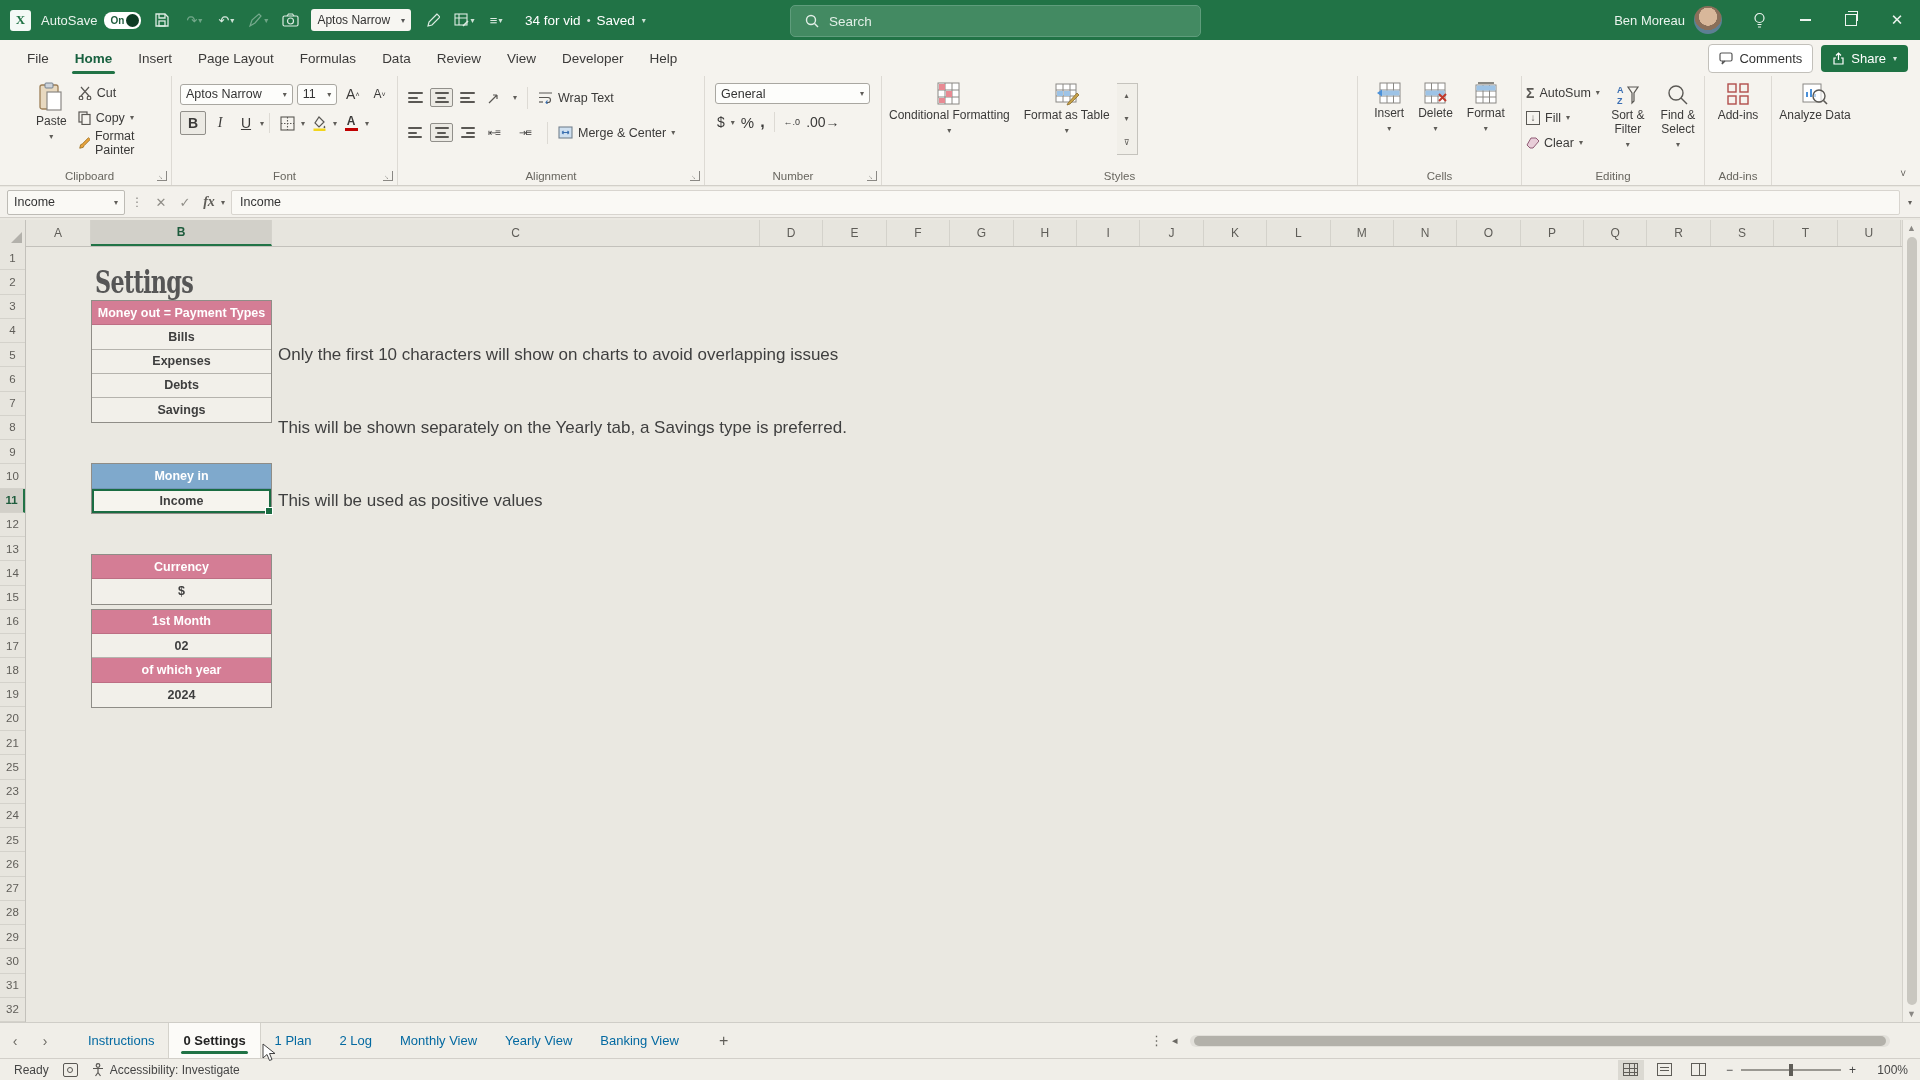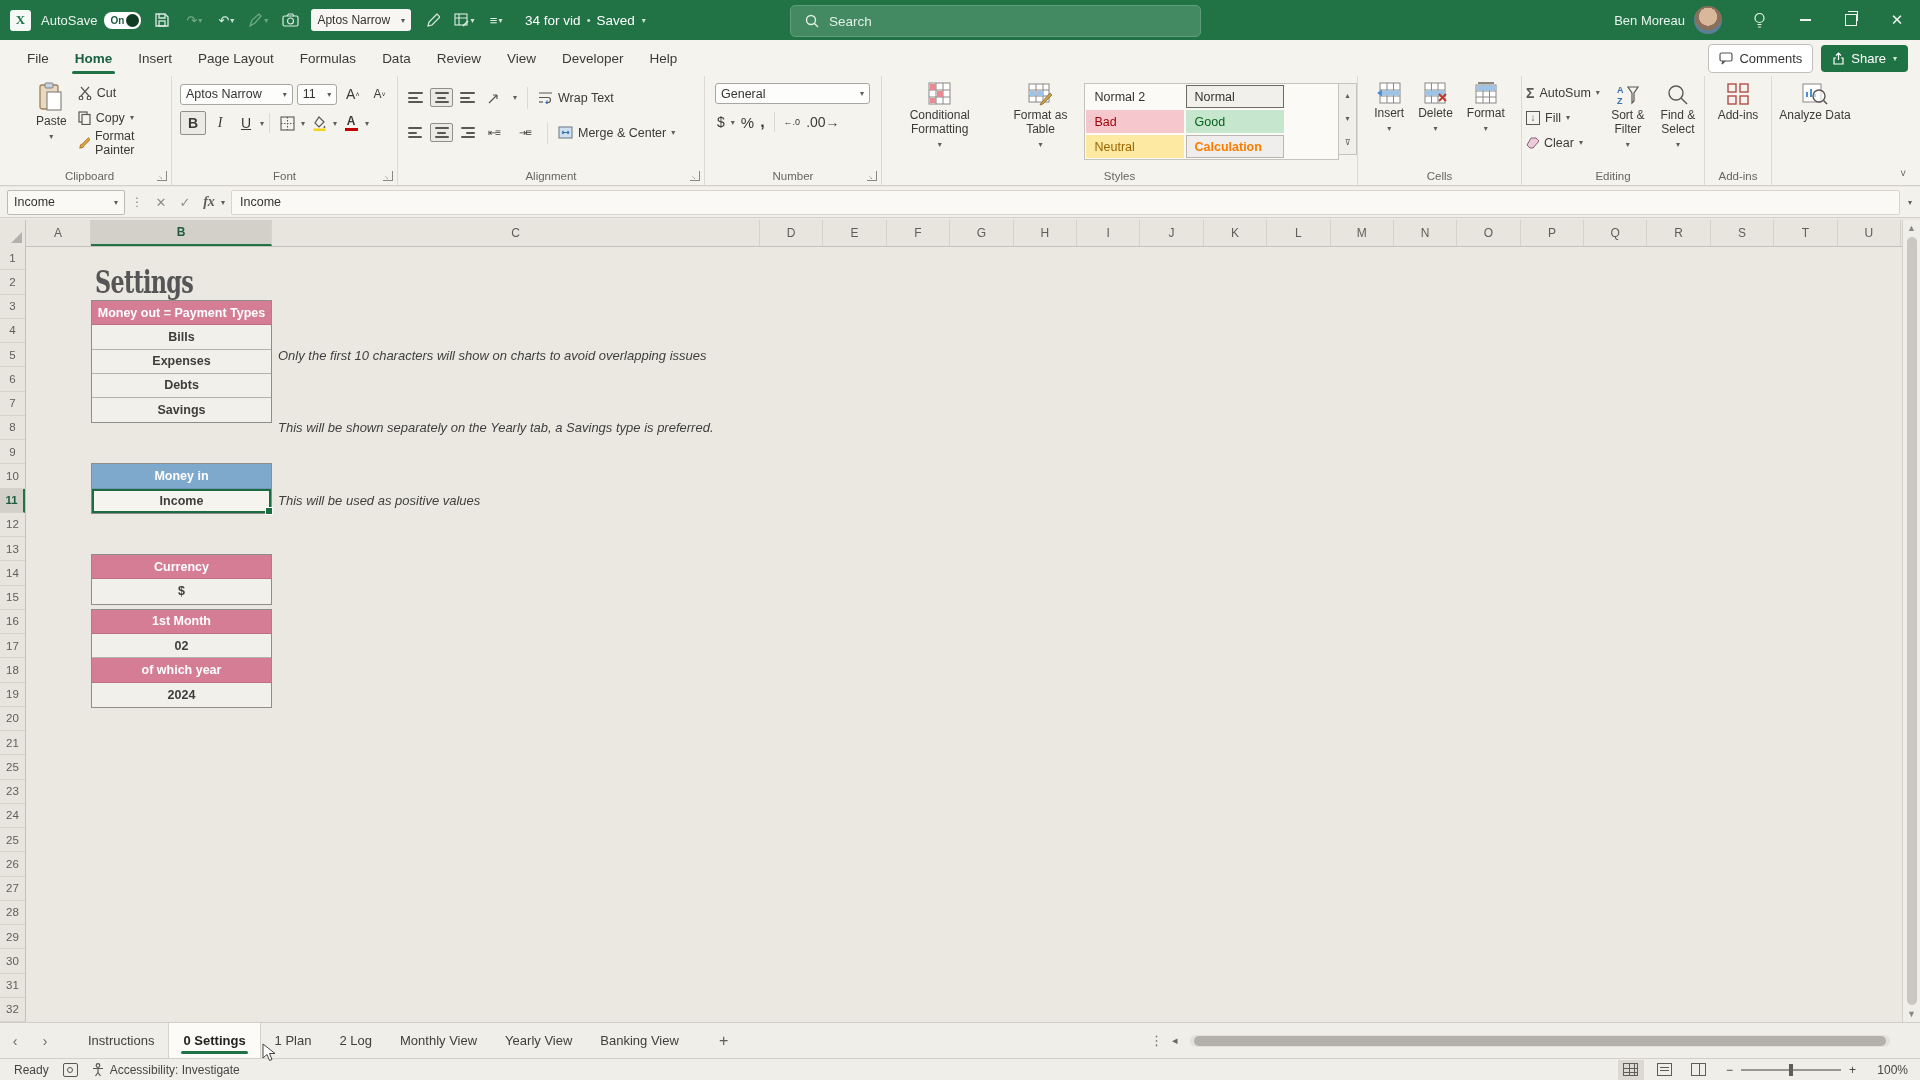--- a/index.html
+++ b/index.html
@@ -108,30 +108,30 @@
   .sheet-title{position:absolute;left:69px;top:18px;font-family:"DejaVu Serif",serif;font-weight:bold;
     font-size:31px;color:#565656;transform:scaleX(.72);transform-origin:left;letter-spacing:-1px}
   .xtable{position:absolute;left:65px;width:181px;border:1px solid #8f8d87;box-sizing:border-box;background:#f2f0ea}
   .xrow{height:24.25px;box-sizing:border-box;display:flex;align-items:center;justify-content:center;
     font-size:12.5px;font-weight:bold;color:#3e3e3e;border-bottom:1px solid #b5b3ad;background:#f2f0ea;position:relative}
   .xrow:last-child{border-bottom:none}
   .xrow.pink{background:#d47d95;color:#fff;border-bottom:1px solid #bd6e84}
   .xrow.blue{background:#7fa9cc;color:#fff;border-bottom:1px solid #7095b5}
   .xrow.selcell{box-shadow:inset 0 0 0 2px #1a6c42;background:#f6f4ee}
   .xrow.selcell:after{content:"";position:absolute;right:-2px;bottom:-2px;width:6px;height:6px;background:#1a6c42;border:1px solid #fff}
-  .note{position:absolute;left:252px;font-style:italic;font-size:13px;color:#3f3f3f;height:24.25px;display:flex;align-items:center;white-space:nowrap}
+  .note{position:absolute;left:252px;font-size:17px;color:#3f3f3f;height:24.25px;display:flex;align-items:center;white-space:nowrap}
   .vscroll{position:absolute;right:0;top:0;width:18px;bottom:0;background:#f0eee8;border-left:1px solid #d4d2cb;box-sizing:border-box;
     display:flex;flex-direction:column;align-items:center;justify-content:space-between;padding:3px 0;color:#8a8884;font-size:9px}
   .vthumb{width:10px;flex:1;margin:4px 0;background:#c9c7c0;border-radius:5px}
   
   .tabbar{position:absolute;top:1022px;left:0;width:1920px;height:36px;background:#f0eee8;border-top:1px solid #cfcdc7;
     display:flex;align-items:center;box-sizing:border-box;font-size:13px;color:#444}
   .nav-arrow{width:30px;text-align:center;color:#6a6862;font-size:14px}
   .stabs{display:flex;align-items:stretch;height:100%;margin-left:14px}
-  .stab{display:flex;align-items:center;padding:0 14px;position:relative;color:#404040}
+  .stab{display:flex;align-items:center;padding:0 14px;position:relative;color:#0369a1}
   .stab.active{background:#fcfbf8;font-weight:bold;color:#222;border-left:1px solid #d4d2cb;border-right:1px solid #d4d2cb}
   .stab.active:after{content:"";position:absolute;left:12px;right:12px;bottom:4px;height:3px;background:#217346;border-radius:2px}
   .addsheet{margin-left:26px;color:#5f5d58;font-size:16px}
   .tb-dots{position:absolute;left:1150px;color:#6a6862;font-size:13px}
   .hscroll-left{position:absolute;left:1172px;color:#6a6862;font-size:11px}
   .hscroll{position:absolute;left:1190px;top:12px;width:700px;height:12px;background:#e2e0da;border-radius:6px}
   .hthumb{position:absolute;left:4px;top:1px;height:10px;width:692px;background:#b3b1aa;border-radius:5px}
   .cursor{position:absolute;z-index:50}
   
   .statusbar{position:absolute;top:1058px;left:0;width:1920px;height:22px;background:#f0eee8;border-top:1px solid #d2cfc9;
@@ -461,28 +461,20 @@
         <svg width="24" height="24" viewBox="0 0 24 24">
           <rect x="1" y="2" width="20" height="18" fill="#fff" stroke="#8a8884"></rect>
           <path d="M1 8h20M1 14h20M8 2v18M15 2v18" stroke="#8a8884" fill="none"></path>
           <rect x="2" y="9" width="6" height="5" fill="#9dc3e6"></rect>
             <rect x="9" y="9" width="6" height="5" fill="#9dc3e6"></rect>
           <path d="M13 21L22 11l2 2-9 9-3 1z" fill="#c8a24a" stroke="#8a6d2f" stroke-width=".8"></path>
           </svg>
         <span>Format as Table</span>
         <span class="bb-chev">▾</span>
       </div>
-      <div class="gallery" id="stylesGallery">
-          <div class="gcell plain">Normal 2</div>
-          <div class="gcell normal">Normal</div>
-          <div class="gcell bad">Bad</div>
-          <div class="gcell good">Good</div>
-          <div class="gcell neutral">Neutral</div>
-          <div class="gcell calc">Calculation</div>
-        </div>
       <div class="gscroll">
         <span>▴</span>
         <span>▾</span>
         <span>⊽</span>
       </div>
     </div>
     <div class="g-label">Styles</div>
   </div>
 
   <div class="group" style="width:164px">

